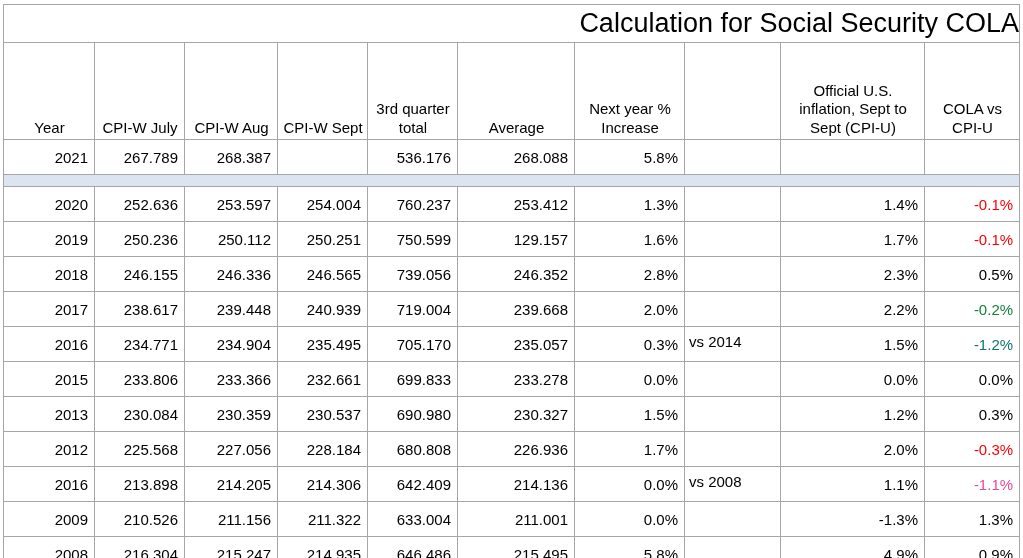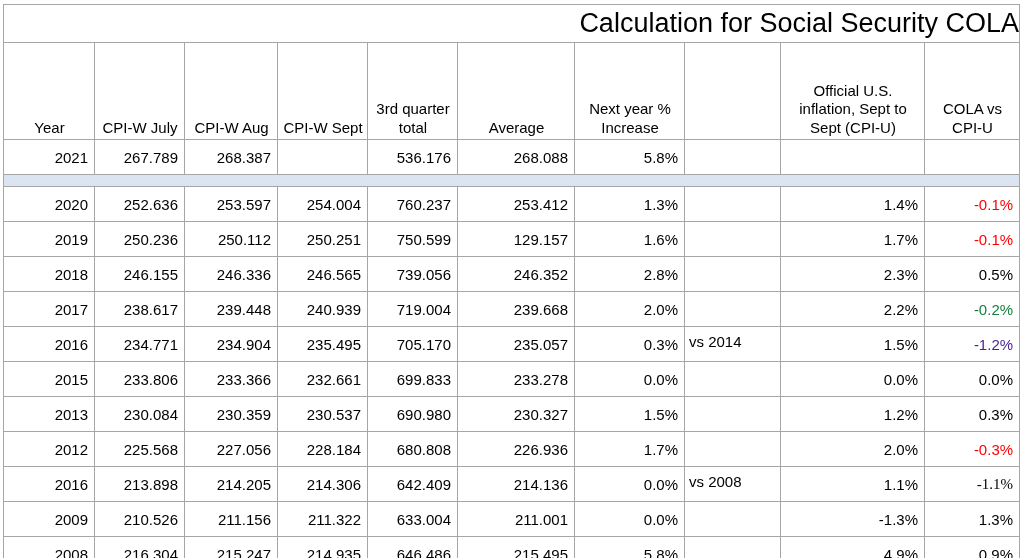--- a/index.html
+++ b/index.html
@@ -169,21 +169,21 @@
           <tr>
             <td class="cell">2016</td>
             <td class="cell">234.771</td>
             <td class="cell">234.904</td>
             <td class="cell">235.495</td>
             <td class="cell">705.170</td>
             <td class="cell">235.057</td>
             <td class="cell">0.3%</td>
             <td class="cell left">vs 2014</td>
             <td class="cell">1.5%</td>
-            <td class="cell" style="color: #4c1d95;">-1.2%</td>
+            <td class="cell" style="color: #0f766e;">-1.2%</td>
           </tr>
           <tr>
             <td class="cell">2015</td>
             <td class="cell">233.806</td>
             <td class="cell">233.366</td>
             <td class="cell">232.661</td>
             <td class="cell">699.833</td>
             <td class="cell">233.278</td>
             <td class="cell">0.0%</td>
             <td class="cell left"></td>
@@ -217,21 +217,21 @@
           <tr>
             <td class="cell">2016</td>
             <td class="cell">213.898</td>
             <td class="cell">214.205</td>
             <td class="cell">214.306</td>
             <td class="cell">642.409</td>
             <td class="cell">214.136</td>
             <td class="cell">0.0%</td>
             <td class="cell left">vs 2008</td>
             <td class="cell">1.1%</td>
-            <td class="cell" style="color: #000000; font-family: Liberation Serif, serif;">-1.1%</td>
+            <td class="cell" style="color: #ec4899;">-1.1%</td>
           </tr>
           <tr>
             <td class="cell">2009</td>
             <td class="cell">210.526</td>
             <td class="cell">211.156</td>
             <td class="cell">211.322</td>
             <td class="cell">633.004</td>
             <td class="cell">211.001</td>
             <td class="cell">0.0%</td>
             <td class="cell left"></td>

